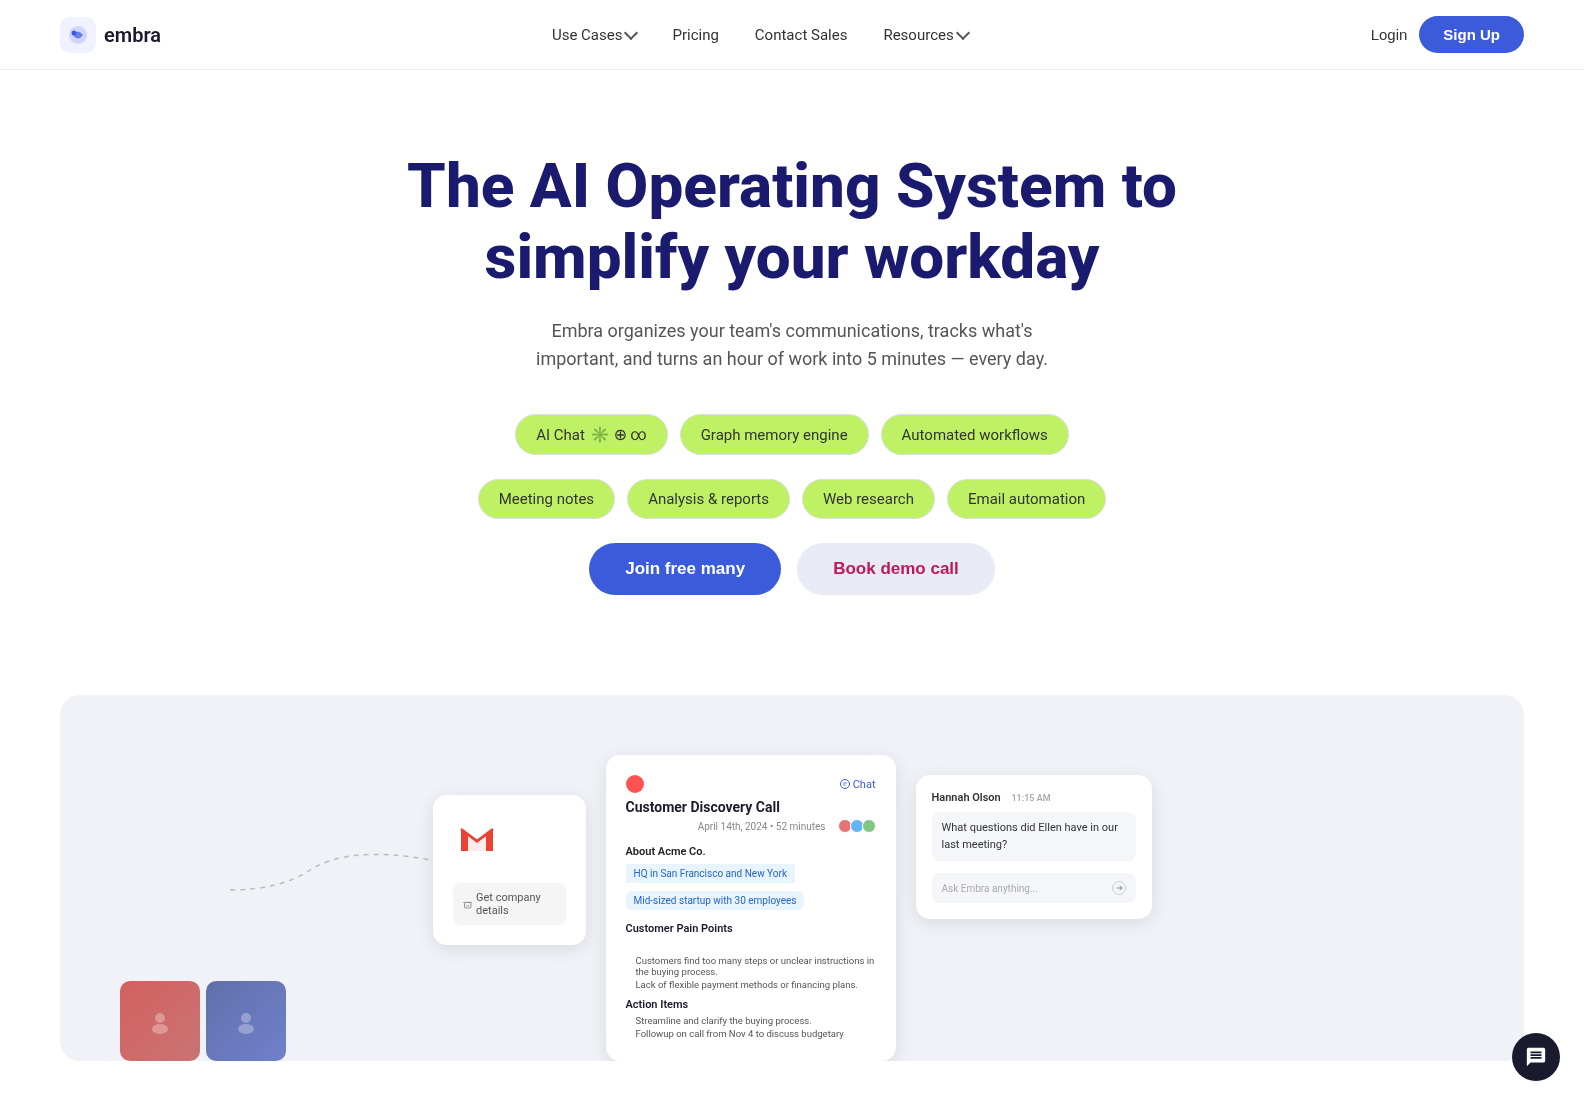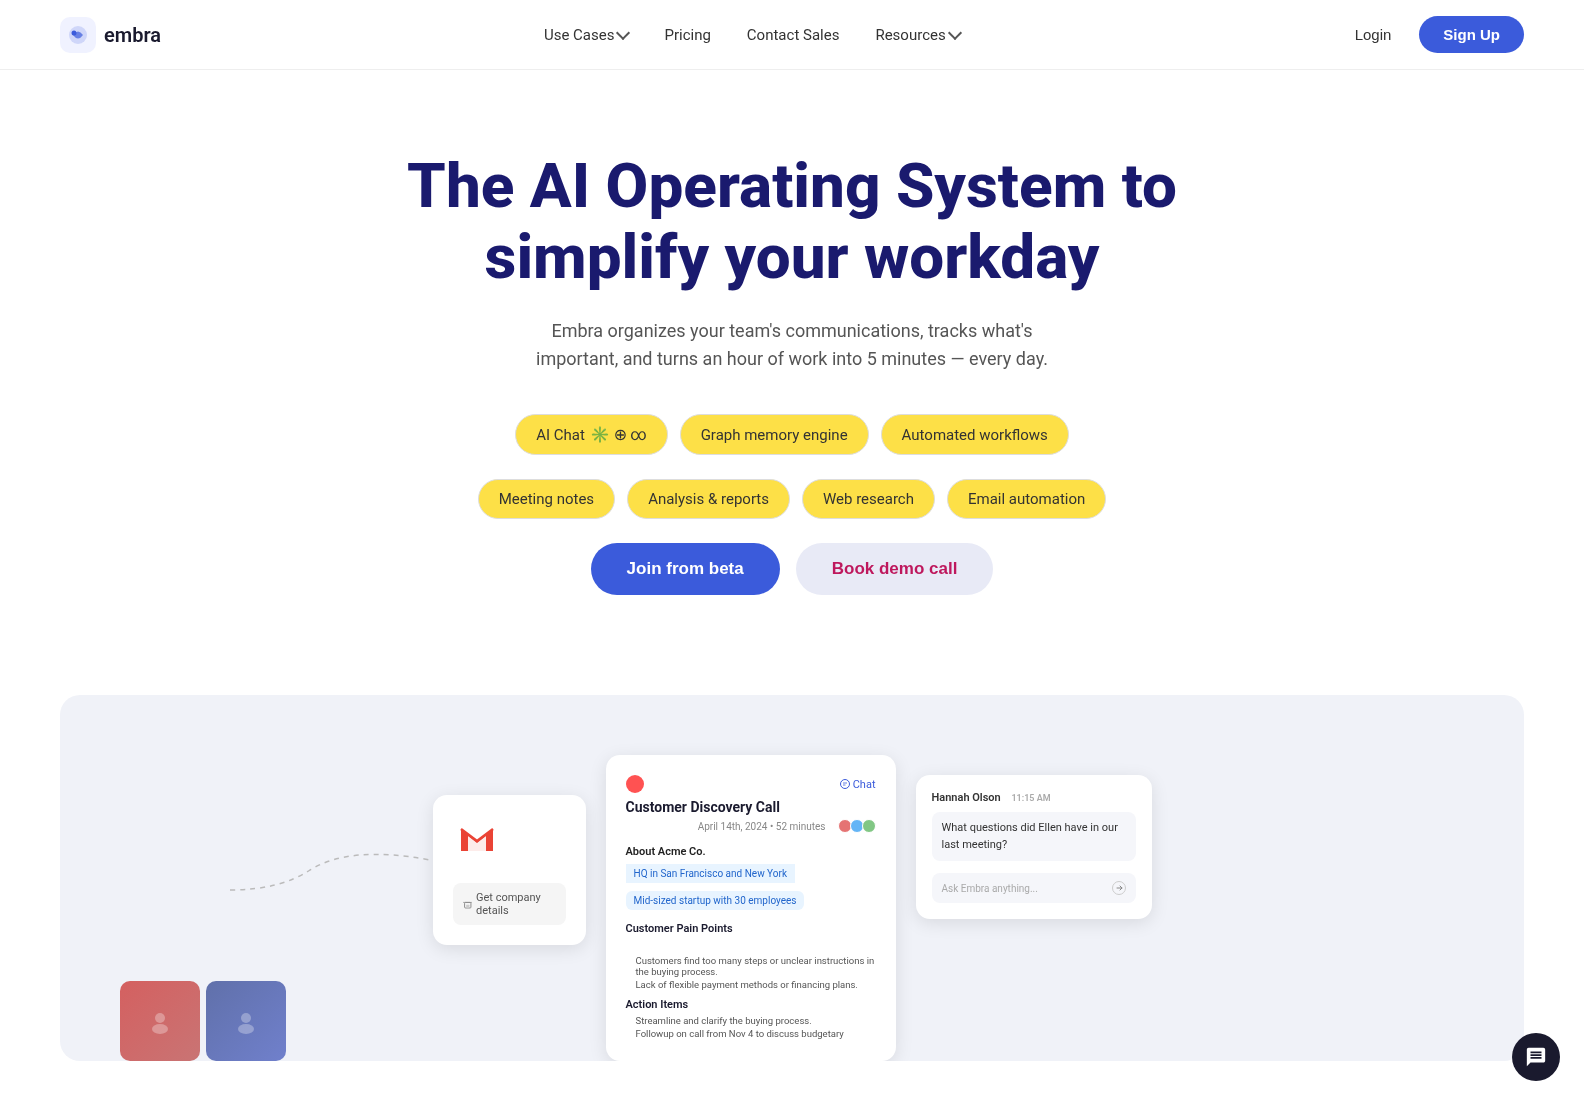--- a/index.html
+++ b/index.html
@@ -48,21 +48,20 @@
       text-decoration: none;
       color: #333;
       font-size: 15px;
       display: flex;
       align-items: center;
       gap: 4px;
     }
     .nav-actions {
       display: flex;
       align-items: center;
-      gap: 16px;
     }
     .btn-login {
       background: none;
       border: none;
       font-size: 15px;
       color: #333;
       cursor: pointer;
       padding: 8px 12px;
     }
     .btn-signup {
@@ -108,21 +107,21 @@
     }
     .feature-tag {
       display: flex;
       align-items: center;
       gap: 6px;
       border: 1.5px solid #ddd;
       border-radius: 24px;
       padding: 10px 20px;
       font-size: 15px;
       color: #333;
-      background: #fde047;
+      background: #bef264;
       cursor: default;
     }
     .tag-icons {
       display: flex;
       gap: 3px;
     }
     .tag-icon-spark { font-size: 16px; }
 
     
     .cta-buttons {
@@ -415,21 +414,21 @@
     </div>
     <div class="feature-tag">
       <span>Web research</span>
     </div>
     <div class="feature-tag">
       <span>Email automation</span>
     </div>
   </div>
 
   <div class="cta-buttons">
-    <button class="btn-primary">Join from beta</button>
+    <button class="btn-primary">Join free many</button>
     <button class="btn-secondary">Book demo call</button>
   </div>
 </section>
 
 <div class="screenshot-area">
 
   <div class="gmail-card">
     <svg class="gmail-m" viewBox="0 0 48 48" fill="none">
       <rect width="48" height="48" rx="10" fill="#fff"></rect>
       <path d="M8 14l16 12L40 14v22H8V14z" fill="#EA4335" opacity="0.1"></path>

